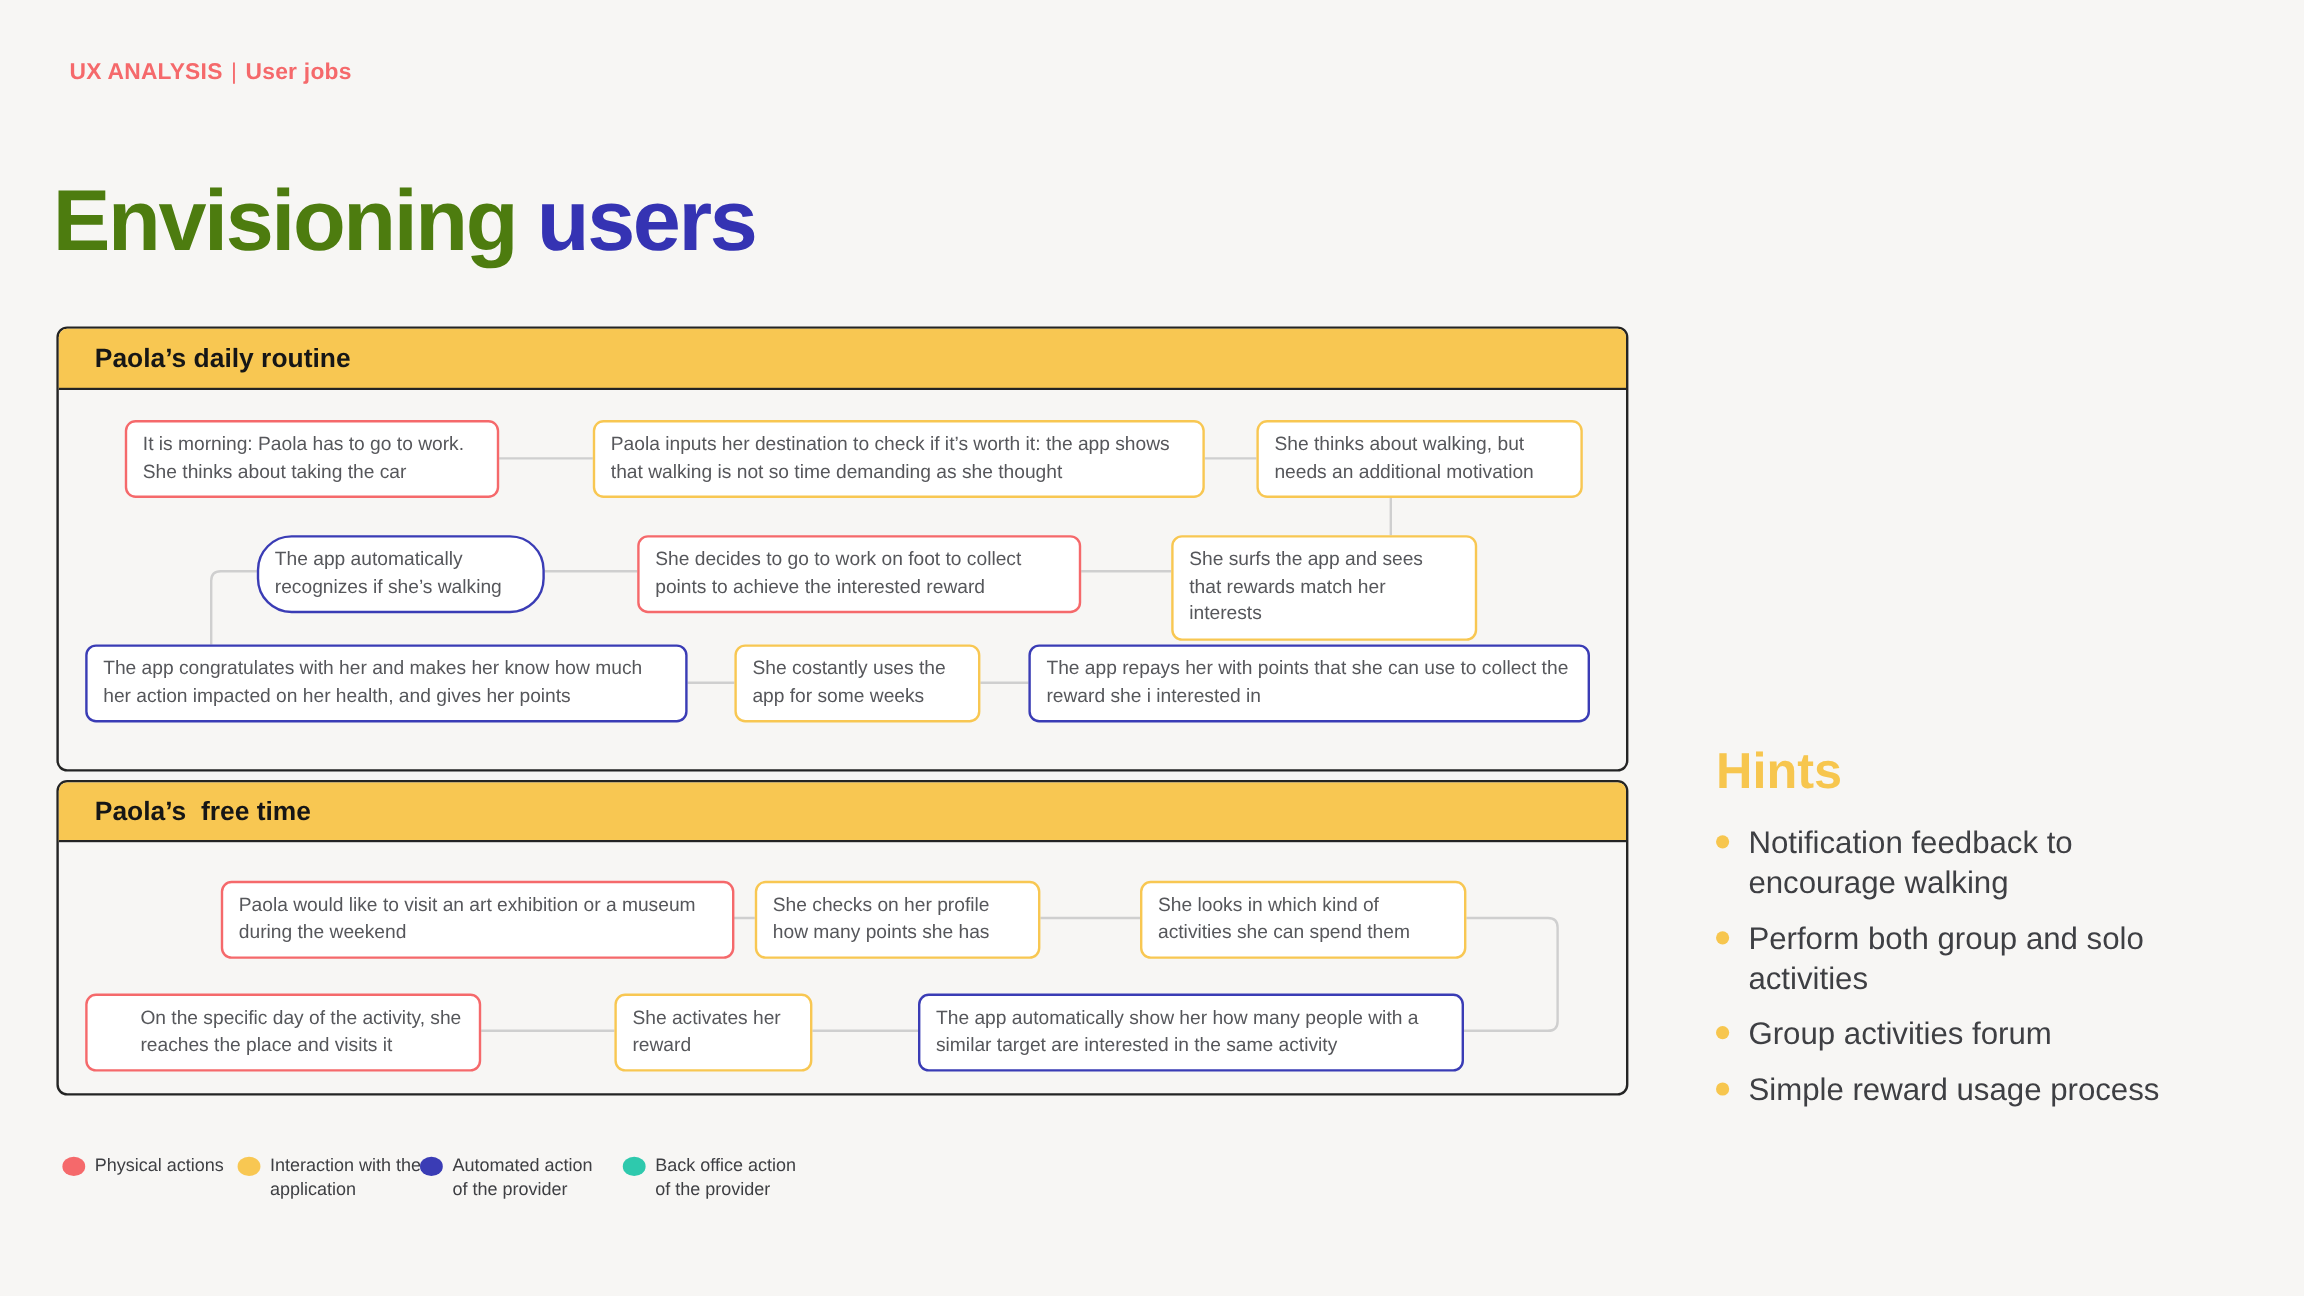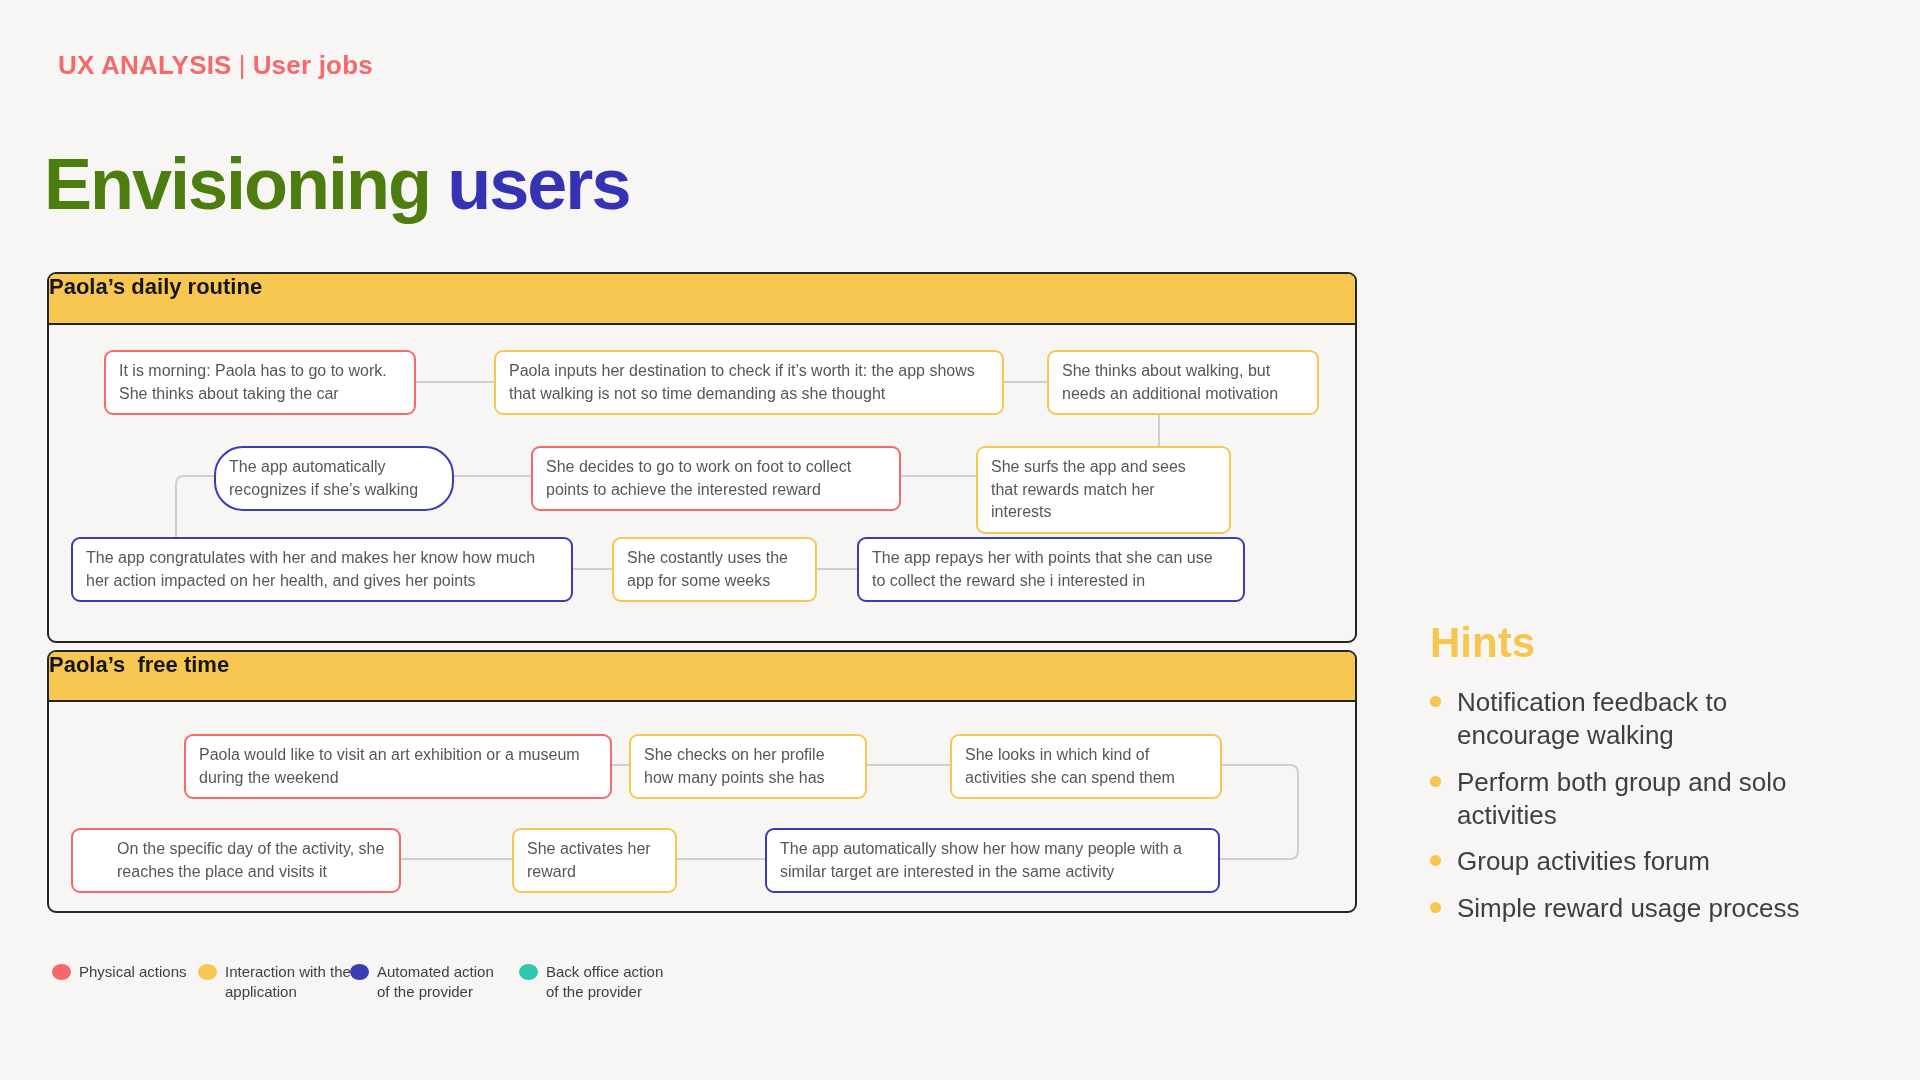--- a/index.html
+++ b/index.html
@@ -2,32 +2,32 @@
 <html><head>
 <meta charset="utf-8">
 <style>
   html,body{margin:0;padding:0;background:#e9e8e6;}
   .page{
     position:relative;width:1920px;height:1080px;overflow:hidden;
     background:#f7f6f4;
     font-family:"Liberation Sans", sans-serif;
   }
   
-  .eyebrow{position:absolute;left:58px;top:50px;font-size:26px;font-weight:800;color:#f5696b;letter-spacing:.2px;}
+  .eyebrow{position:absolute;left:58px;top:50px;font-size:19px;font-weight:800;color:#f5696b;letter-spacing:.2px;}
   .eyebrow .sep{margin:0 7px;font-weight:400;}
   
   .title{position:absolute;left:44px;top:148px;margin:0;font-size:72px;font-weight:800;letter-spacing:-2px;line-height:1;}
   .title .t-accent{color:#4d7c0f;margin-right:.24em;}
   .title .t-rest{color:#3533b3;}
   
   #diagram{position:absolute;left:0;top:0;width:1920px;height:1080px;}
   #connector-layer{position:absolute;left:0;top:0;pointer-events:none;}
   #connector-layer path{fill:none;stroke:#cfcfcf;stroke-width:2px;}
   .panel{position:absolute;box-sizing:border-box;border:2px solid #242424;border-radius:9px;background:transparent;}
-  .panel-header{box-sizing:border-box;display:flex;align-items:flex-start;background:#f8c752;border-bottom:2px solid #242424;border-radius:7px 7px 0 0;}
+  .panel-header{box-sizing:border-box;display:flex;align-items:center;background:#f8c752;border-bottom:2px solid #242424;border-radius:7px 7px 0 0;padding-left:30px;}
   .panel-title{font-size:22px;font-weight:bold;color:#161616;white-space:pre;}
   .flow-node{position:absolute;box-sizing:border-box;display:flex;align-items:center;background:#ffffff;border:2px solid #999;border-radius:9px;padding:8px 13px;}
   .flow-node-text{font-size:16px;line-height:1.42;color:#56575b;}
   
   .hints{position:absolute;left:1430px;top:620px;width:400px;}
   .hints h2{margin:0 0 20px 0;font-size:42px;line-height:1.1;font-weight:800;color:#f7c64e;}
   .hints ul{list-style:none;margin:0;padding:0;}
   .hints li{position:relative;margin:0 0 13px 0;padding-left:27px;max-width:372px;font-size:26px;line-height:1.28;color:#3e3f43;}
   .hint-dot{position:absolute;left:0;top:10px;width:11px;height:11px;border-radius:50%;background:#f7c64e;}
   
@@ -87,21 +87,21 @@
       </div>
       <div class="flow-node" style="left: 976px; top: 446px; width: 255px; min-height: 60px; border-color: rgb(248, 199, 82);">
         <span class="flow-node-text">She surfs the app and sees that rewards match her interests</span>
       </div>
       <div class="flow-node" style="left: 71px; top: 537px; width: 502px; min-height: 64px; border-color: rgb(58, 60, 181);">
         <span class="flow-node-text">The app congratulates with her and makes her know how much her action impacted on her health, and gives her points</span>
       </div>
       <div class="flow-node" style="left: 612px; top: 537px; width: 205px; min-height: 64px; border-color: rgb(248, 199, 82);">
         <span class="flow-node-text">She costantly uses the app for some weeks</span>
       </div>
-      <div class="flow-node" style="left: 857px; top: 537px; width: 388px; min-height: 64px; border-color: rgb(58, 60, 181);">
+      <div class="flow-node" style="left: 857px; top: 537px; width: 468px; min-height: 64px; border-color: rgb(58, 60, 181);">
         <span class="flow-node-text">The app repays her with points that she can use to collect the reward she i interested in</span>
       </div>
       <section class="panel" style="left: 47px; top: 650px; width: 1310px; height: 263px;">
         <header class="panel-header" style="height: 50px;">
           <span class="panel-title">Paola’s  free time</span>
         </header>
       </section>
       <div class="flow-node" style="left: 184px; top: 734px; width: 428px; min-height: 62px; border-color: rgb(245, 105, 107);">
         <span class="flow-node-text">Paola would like to visit an art exhibition or a museum during the weekend</span>
       </div>

